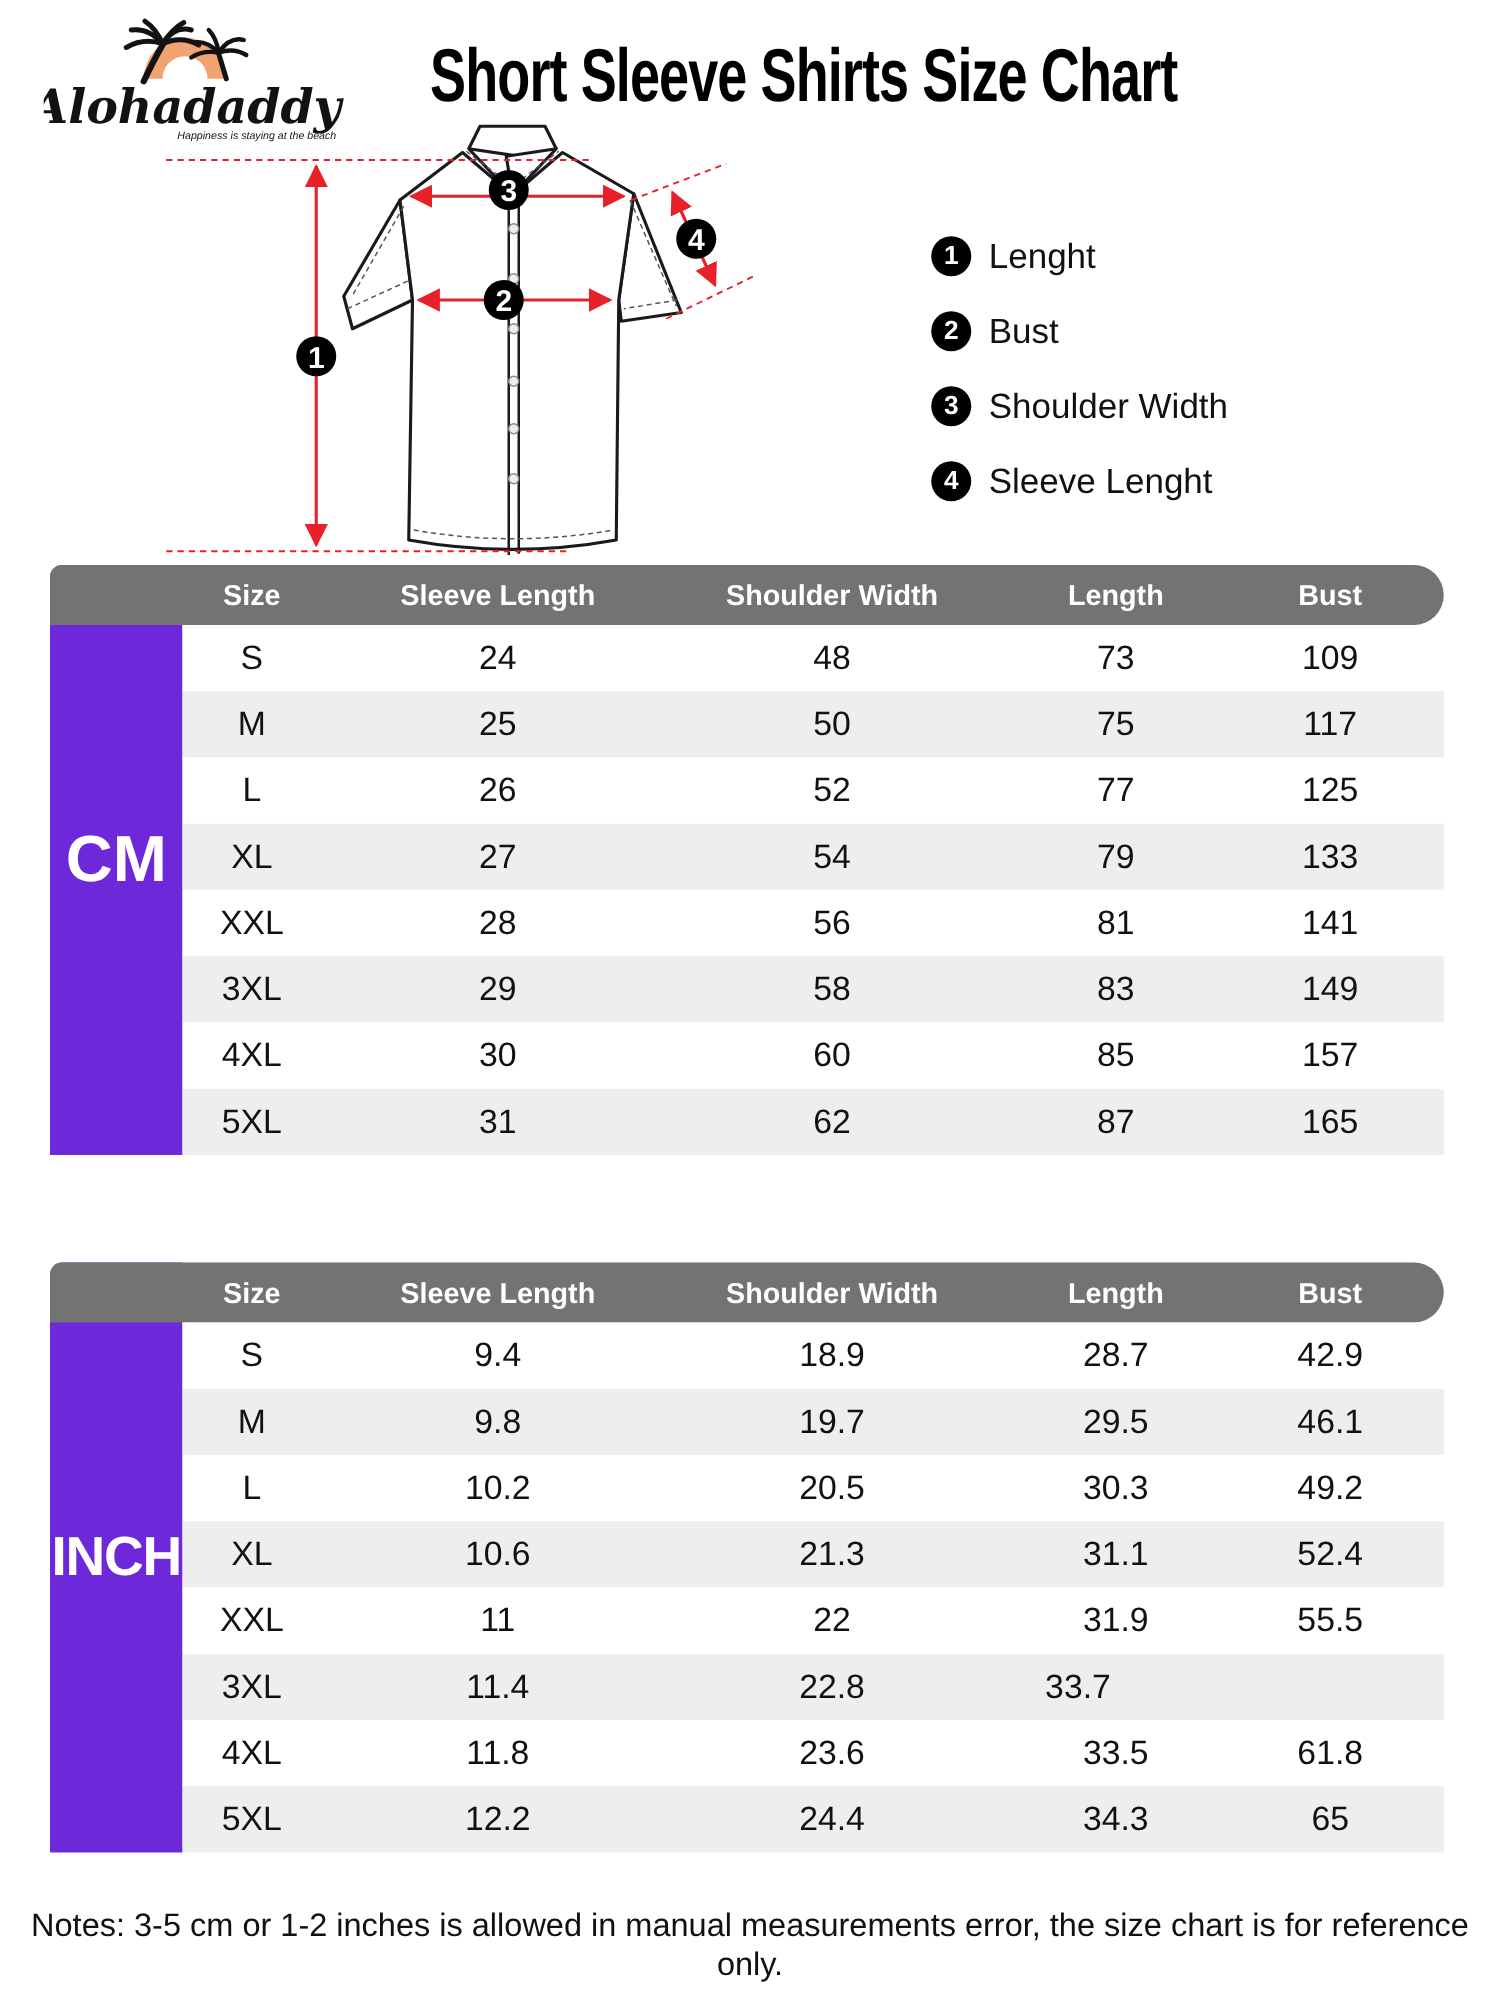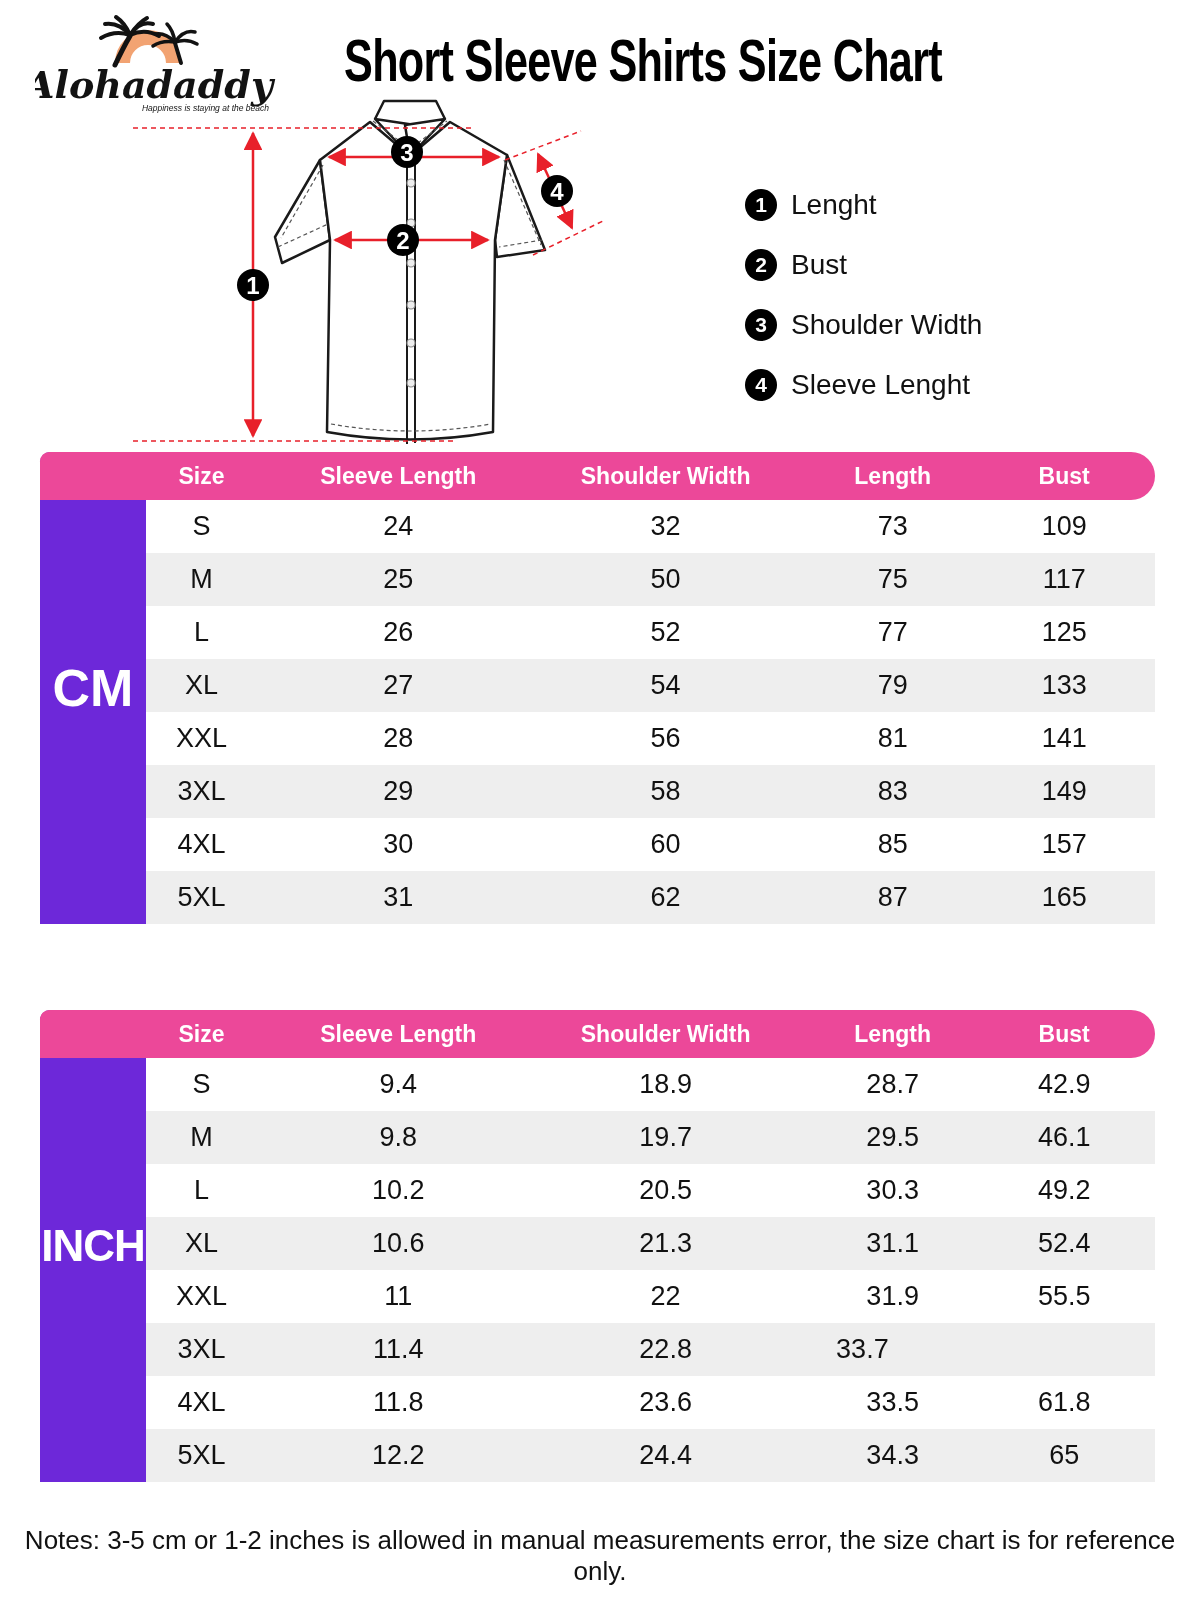--- a/index.html
+++ b/index.html
@@ -25,21 +25,21 @@
     display:flex;align-items:center;justify-content:center;
     font-size:21px;font-weight:bold;flex:0 0 32px;
   }
   .legend-label{font-size:28px;color:#111;white-space:nowrap;}
   
   .size-table{position:absolute;left:40px;width:1115px;}
   .size-table.cm{top:452px;}
   .size-table.inch{top:1010px;}
   .t-header{
     position:relative;z-index:2;display:flex;align-items:center;height:48px;
-    background:#ec4899;border-radius:10px 26px 26px 0;padding-left:106px;
+    background:#737373;border-radius:10px 26px 26px 0;padding-left:106px;
     box-sizing:border-box;
   }
   .t-header .tcell{color:#fff;font-weight:bold;font-size:23px;}
   .t-sidebar{
     position:absolute;left:0;top:0;bottom:0;width:106px;background:#6d28d9;
     display:flex;align-items:center;justify-content:center;z-index:1;
     border-radius:10px 0 0 0;
   }
   .unit-label{color:#fff;font-weight:bold;}
   .size-table.cm .unit-label{font-size:52px;}
@@ -187,21 +187,21 @@
     <div class="tcell c0">Size</div>
     <div class="tcell c1">Sleeve Length</div>
     <div class="tcell c2">Shoulder Width</div>
     <div class="tcell c3">Length</div>
     <div class="tcell c4">Bust</div>
   </div>
   <div class="t-body">
       <div class="trow">
         <div class="tcell c0">S</div>
         <div class="tcell c1">24</div>
-        <div class="tcell c2">32</div>
+        <div class="tcell c2">48</div>
         <div class="tcell c3">73</div>
         <div class="tcell c4">109</div>
       </div>
       <div class="trow alt">
         <div class="tcell c0">M</div>
         <div class="tcell c1">25</div>
         <div class="tcell c2">50</div>
         <div class="tcell c3">75</div>
         <div class="tcell c4">117</div>
       </div>

